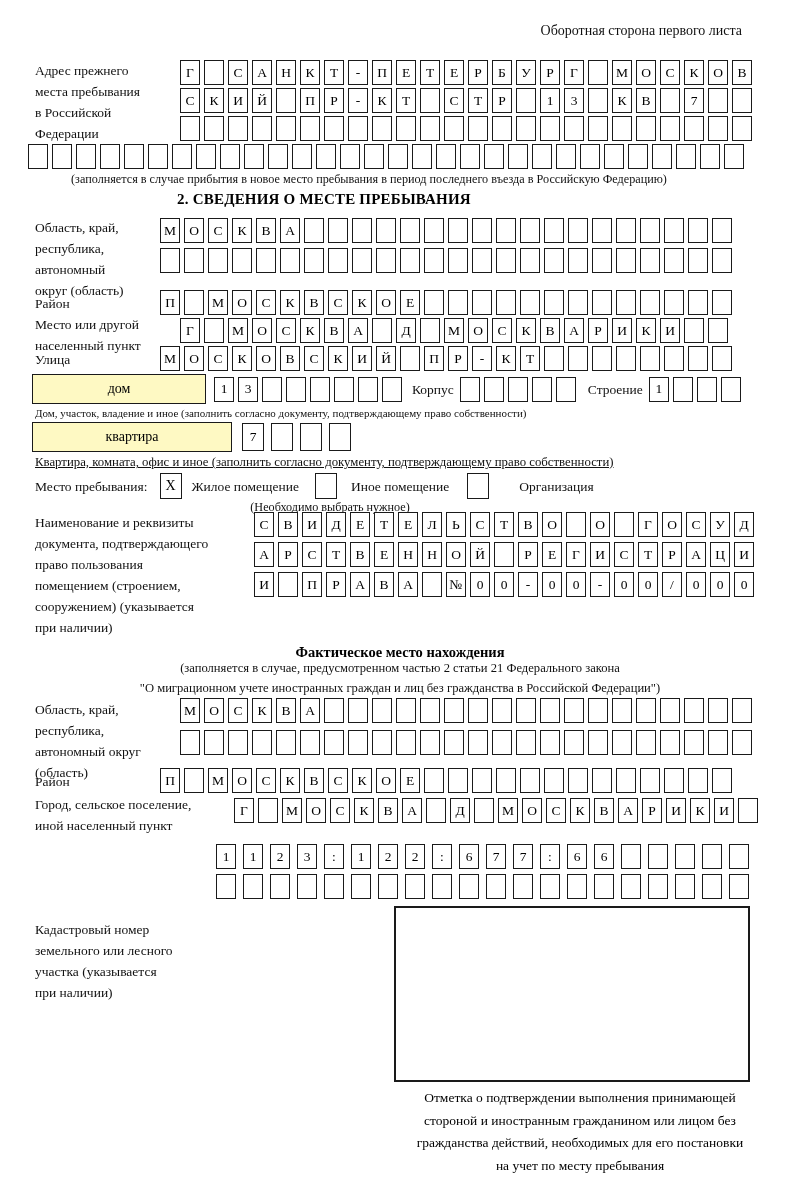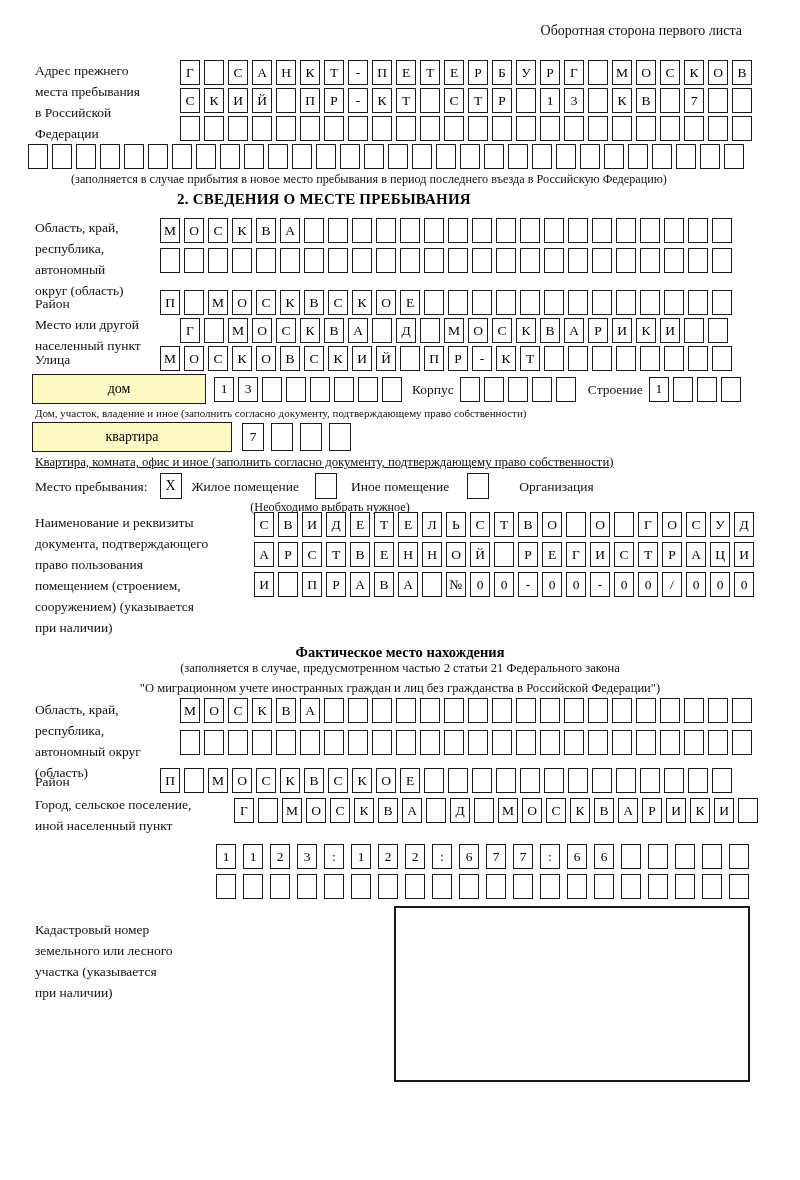--- a/index.html
+++ b/index.html
@@ -592,14 +592,20 @@
       <span class="cell"></span>
       <span class="cell"></span>
       <span class="cell"></span>
       <span class="cell"></span>
       <span class="cell"></span>
       <span class="cell"></span>
       <span class="cell"></span>
     </div>
 
   <div class="abs stampbox" style="left:394px;top:906px;width:356px;height:176px;"></div>
+  <div class="abs caption center" style="left:366px;top:1087px;width:428px;">
+    <div>Отметка о подтверждении выполнения принимающей</div>
+    <div>стороной и иностранным гражданином или лицом без</div>
+    <div>гражданства действий, необходимых для его постановки</div>
+    <div>на учет по месту пребывания</div>
+  </div>
 
 </div>
 
 </body></html>

